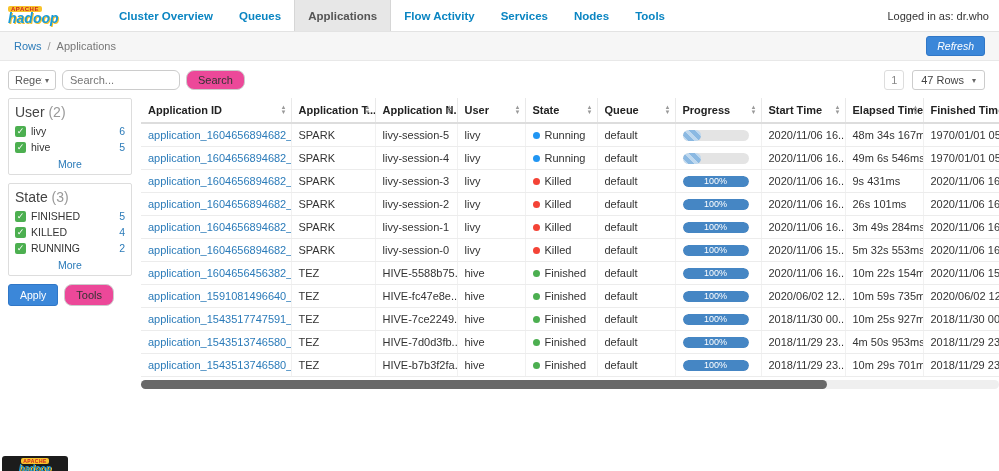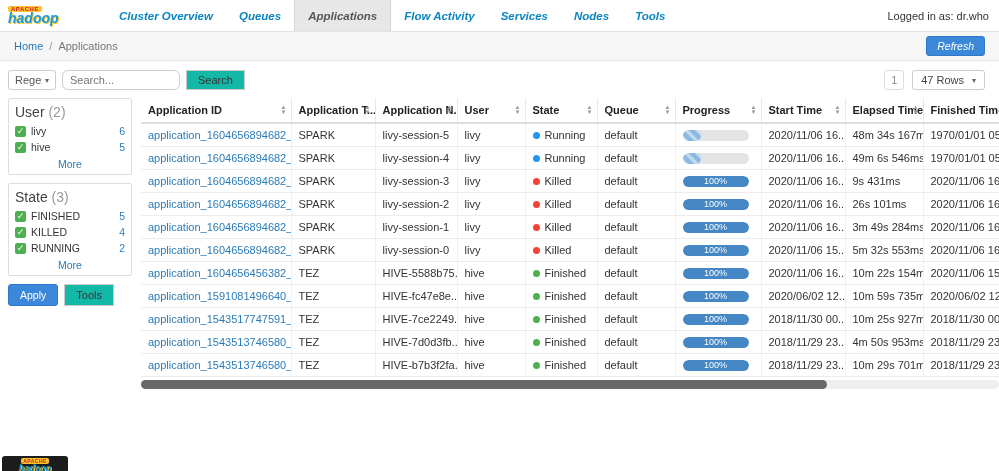--- a/index.html
+++ b/index.html
@@ -5,38 +5,38 @@
   * { box-sizing: border-box; }
   html,body { margin:0; padding:0; background:#fff; font-family:"Liberation Sans", sans-serif; }
   body { width:999px; height:471px; overflow:hidden; position:relative; }
 
   
   .topnav { display:flex; align-items:stretch; height:32px; background:#fff; border-bottom:1px solid #e3e3e3; padding:0 10px 0 8px; }
   .brand { display:flex; flex-direction:column; justify-content:center; margin-right:20px; min-width:78px; }
   .brand-apache { font-size:6px; font-weight:bold; color:#cc2222; background:#f8c32c; border-radius:2px; padding:0 3px; width:max-content; letter-spacing:.5px; }
   .brand-name { font-size:14px; font-weight:bold; font-style:italic; color:#1a9bd7; text-shadow:1px 1px 0 #f8c32c; line-height:13px; }
   .nav-items { display:flex; align-items:stretch; }
-  .nav-item { display:flex; align-items:center; padding:0 13px; font-size:11.5px; font-weight:bold; color:#0a85c2; text-decoration:none; cursor:pointer;font-style:italic; }
+  .nav-item { display:flex; align-items:center; padding:0 13px; font-size:11.5px; font-weight:bold; color:#0a85c2; text-decoration:none; cursor:pointer; }
   .nav-item.active { background:#e7e7e7; color:#555; border-left:1px solid #d6d6d6; border-right:1px solid #d6d6d6; }
   .logged-in { margin-left:auto; display:flex; align-items:center; font-size:11px; color:#333; }
 
   
   .breadcrumb-bar { height:29px; background:#f6f6f6; border-bottom:1px solid #e8e8e8; display:flex; align-items:center; padding:0 14px; font-size:11px; color:#777; }
   .breadcrumb a { color:#2b7bb9; text-decoration:none; cursor:pointer; }
   .breadcrumb .sep { margin:0 6px; color:#999; }
   .btn-primary { background:#3b87d9; color:#fff; border:1px solid #3077c7; border-radius:3px; font-size:10.5px; padding:3px 10px; cursor:pointer; font-family:inherit; }
   .breadcrumb-bar .btn-primary { margin-left:auto;font-style:italic; }
 
   
   .toolbar { display:flex; align-items:center; gap:6px; padding:9px 8px 8px 8px; background:#fff; }
   .regex-select { display:flex; align-items:center; gap:3px; border:1px solid #ccc; border-radius:3px; padding:3px 6px; font-size:11px; color:#555; cursor:pointer; background:#fff; }
   .regex-select .txt { max-width:27px; overflow:hidden; white-space:nowrap; }
   .caret { font-size:8px; color:#666; }
   .search-input { width:118px; border:1px solid #ccc; border-radius:6px; padding:3px 7px; font-size:11px; font-family:inherit; color:#333; outline:none; }
-  .btn-default { background:#14b8a6; border:1px solid #ccc; border-radius:0; font-size:11px; color:#333; padding:3px 11px; cursor:pointer; font-family:inherit;text-align:center; }
+  .btn-default { background:#ec4899; border:1px solid #ccc; border-radius:8px; font-size:11px; color:#333; padding:3px 11px; cursor:pointer; font-family:inherit;text-align:center; }
   .toolbar-right { margin-left:auto; display:flex; align-items:center; gap:8px; margin-right:6px; }
   .page-box { min-width:20px; height:20px; border:1px solid #ddd; border-radius:3px; display:flex; align-items:center; justify-content:center; font-size:11px; color:#888; cursor:pointer; background:#fff; }
   .rows-select { display:flex; align-items:center; gap:8px; border:1px solid #ccc; border-radius:3px; padding:3px 8px; font-size:11px; color:#444; cursor:pointer; background:#fff; }
 
   
   .content { display:flex; align-items:flex-start; gap:9px; padding:0 0 0 8px; }
   .sidebar { width:124px; flex:none; }
   .filter-panel { border:1px solid #ddd; border-radius:2px; background:#fff; padding:3px 6px 2px 6px; margin-bottom:8px; }
   .filter-title { font-size:14px; color:#444; padding:2px 0 3px 0; }
   .filter-title .count-muted { color:#999; }
@@ -92,21 +92,21 @@
       <a class="nav-item">Flow Activity</a>
       <a class="nav-item">Services</a>
       <a class="nav-item">Nodes</a>
       <a class="nav-item">Tools</a>
     </nav>
   <div class="logged-in">Logged in as: dr.who</div>
 </header>
 
 <div class="breadcrumb-bar">
   <div class="breadcrumb">
-    <a>Home</a><span class="sep">/</span><span>Applications</span>
+    <a>Rows</a><span class="sep">/</span><span>Applications</span>
   </div>
   <button class="btn-primary">Refresh</button>
 </div>
 
 <div class="toolbar">
   <div class="regex-select">
     <span class="txt">Regex</span>
     <span class="caret">▾</span>
   </div>
   <input class="search-input" placeholder="Search..." style="">

